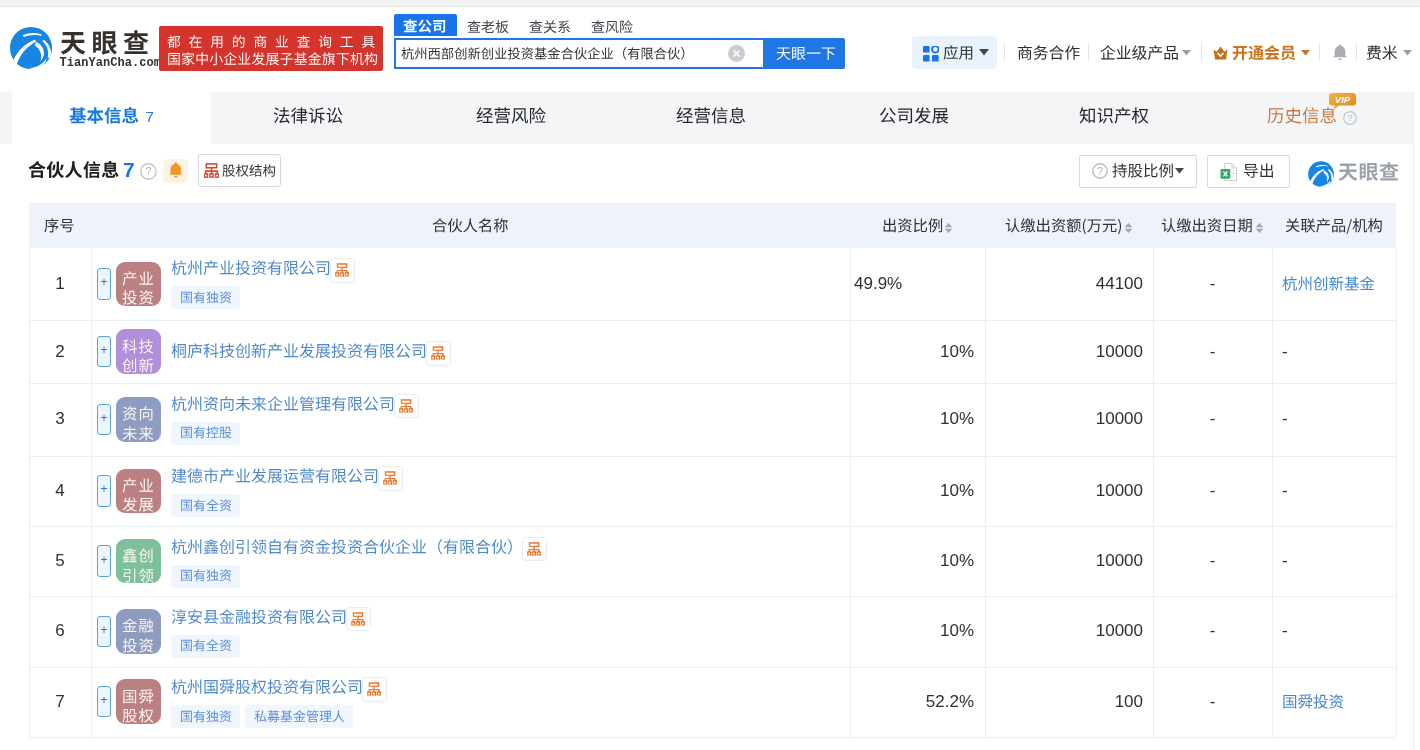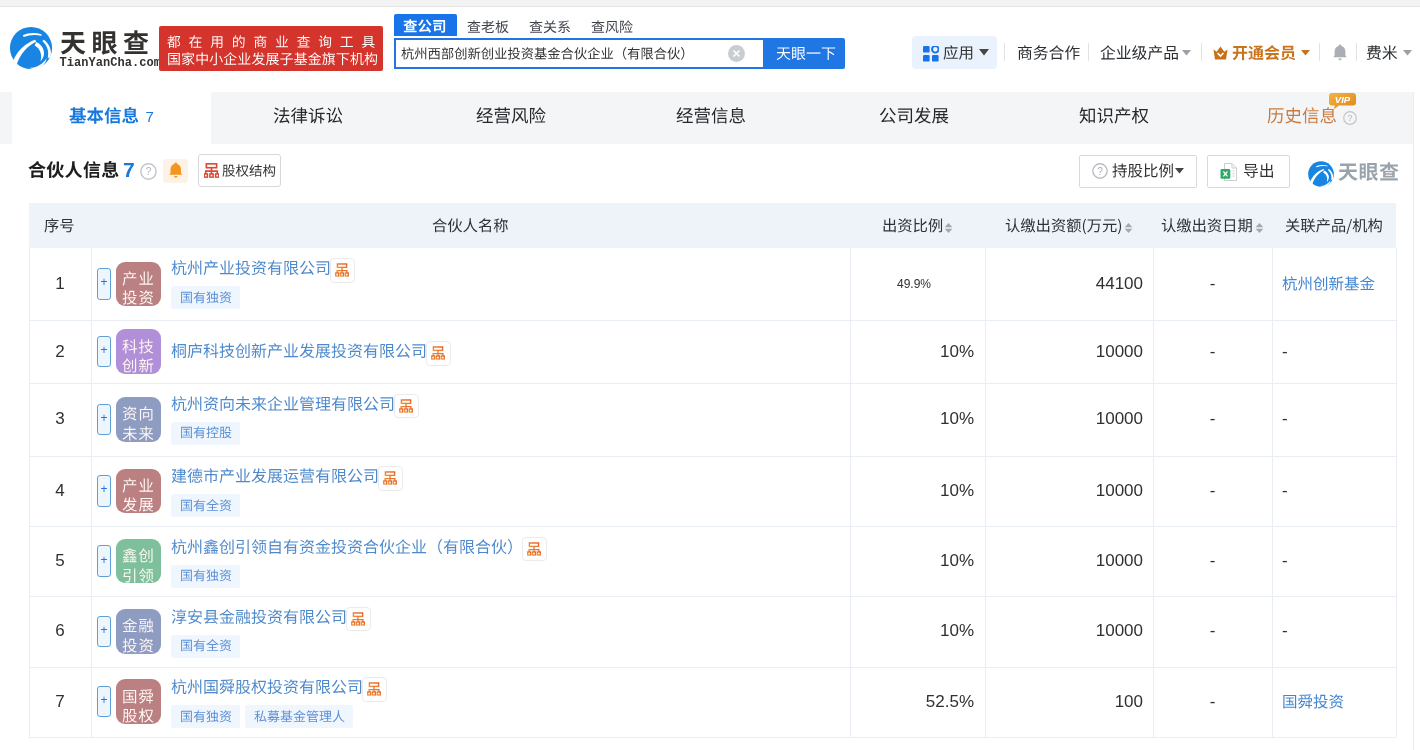--- a/index.html
+++ b/index.html
@@ -612,21 +612,21 @@
   </svg>
 <div style="position:absolute;left:171.0px;top:286.0px;width:69.0px;height:23.0px;background:#eff6fd;border-radius:2px"></div>
 <svg style="position:absolute;left:179.5px;top:290.9px;overflow:visible" width="54" height="16">
     <g transform="translate(0,11.18) scale(0.013000,-0.013000)" fill="#5c8fd6">
       <use href="#g13" x="0"></use>
       <use href="#g46" x="1000"></use>
       <use href="#g109" x="2000"></use>
       <use href="#g42" x="3000"></use>
     </g>
   </svg>
-<div style="position:absolute;left:0.0px;top:273.8px;font-family:'Liberation Sans',sans-serif;font-size:12px;color:#2e3033;height:20px;line-height:20px;left:854.0px;width:120px;text-align:center;position:absolute">49.9%</div>
+<div style="position:absolute;left:0.0px;top:273.8px;font-family:'Liberation Sans',sans-serif;font-size:17px;color:#2e3033;height:20px;line-height:20px;left:854.0px;width:120px;text-align:left;position:absolute">49.9%</div>
 <div style="position:absolute;left:0.0px;top:273.8px;font-family:'Liberation Sans',sans-serif;font-size:17px;color:#2e3033;height:20px;line-height:20px;left:993.0px;width:150px;text-align:right;position:absolute">44100</div>
 <div style="position:absolute;left:0.0px;top:273.8px;font-family:'Liberation Sans',sans-serif;font-size:17px;color:#2e3033;height:20px;line-height:20px;left:1153.0px;width:119px;text-align:center;position:absolute">-</div>
 <svg style="position:absolute;left:1282.0px;top:276.1px;overflow:visible" width="95" height="18">
     <g transform="translate(0,13.33) scale(0.015500,-0.015500)" fill="#4285d0">
       <use href="#g35" x="0"></use>
       <use href="#g36" x="1000"></use>
       <use href="#g39" x="2000"></use>
       <use href="#g40" x="3000"></use>
       <use href="#g21" x="4000"></use>
       <use href="#g22" x="5000"></use>
@@ -994,21 +994,21 @@
     <g transform="translate(0,11.18) scale(0.013000,-0.013000)" fill="#5c8fd6">
       <use href="#g134" x="0"></use>
       <use href="#g135" x="1000"></use>
       <use href="#g21" x="2000"></use>
       <use href="#g22" x="3000"></use>
       <use href="#g117" x="4000"></use>
       <use href="#g118" x="5000"></use>
       <use href="#g95" x="6000"></use>
     </g>
   </svg>
-<div style="position:absolute;left:0.0px;top:691.5px;font-family:'Liberation Sans',sans-serif;font-size:17px;color:#2e3033;height:20px;line-height:20px;left:854.0px;width:120px;text-align:right;position:absolute">52.5%</div>
+<div style="position:absolute;left:0.0px;top:691.5px;font-family:'Liberation Sans',sans-serif;font-size:17px;color:#2e3033;height:20px;line-height:20px;left:854.0px;width:120px;text-align:right;position:absolute">52.2%</div>
 <div style="position:absolute;left:0.0px;top:691.5px;font-family:'Liberation Sans',sans-serif;font-size:17px;color:#2e3033;height:20px;line-height:20px;left:993.0px;width:150px;text-align:right;position:absolute">100</div>
 <div style="position:absolute;left:0.0px;top:691.5px;font-family:'Liberation Sans',sans-serif;font-size:17px;color:#2e3033;height:20px;line-height:20px;left:1153.0px;width:119px;text-align:center;position:absolute">-</div>
 <svg style="position:absolute;left:1282.0px;top:693.8px;overflow:visible" width="64" height="18">
     <g transform="translate(0,13.33) scale(0.015500,-0.015500)" fill="#4285d0">
       <use href="#g13" x="0"></use>
       <use href="#g133" x="1000"></use>
       <use href="#g41" x="2000"></use>
       <use href="#g42" x="3000"></use>
     </g>
   </svg>

